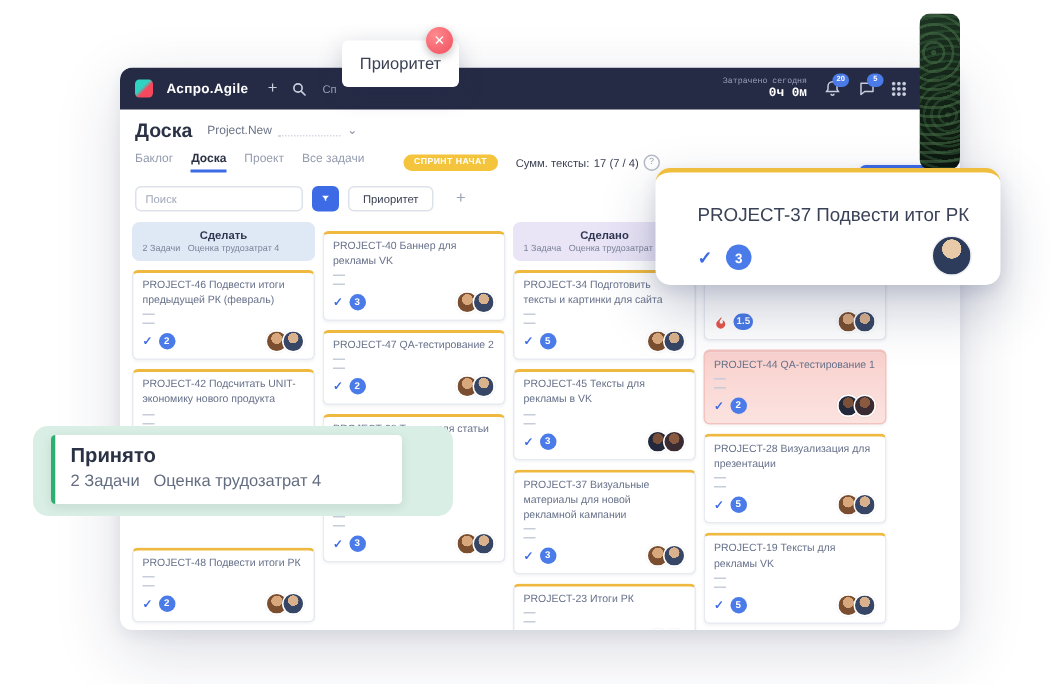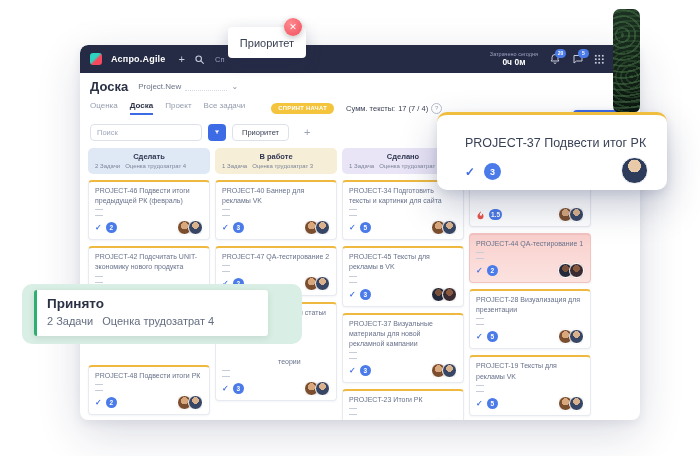--- a/index.html
+++ b/index.html
@@ -15,21 +15,21 @@
     box-shadow:0 14px 44px rgba(30,40,80,.16),0 3px 10px rgba(30,40,80,.08);
   }
   
   .topbar{height:28px;background:#262b45;display:flex;align-items:center;gap:9px;padding:0 10px;border-radius:8px 8px 0 0;}
   .logo{width:12px;height:12px;border-radius:3px;background:linear-gradient(135deg,#2ed3c2 0%,#2ed3c2 42%,#f8485e 58%,#f8485e 100%);flex:none;}
   .app-name{color:#fff;font-size:9px;font-weight:bold;letter-spacing:.2px;}
   .tb-plus{color:#c9cede;font-size:11px;line-height:1;margin-left:4px;cursor:default;}
   .tb-ic{width:12px;height:12px;display:inline-flex;align-items:center;justify-content:center;}
   .tb-menu{color:#9aa0bd;font-size:7.5px;}
   .tb-right{margin-left:auto;display:flex;align-items:center;gap:10px;}
-  .time-block{text-align:center;line-height:1.2;}
+  .time-block{text-align:right;line-height:1.2;font-family:Liberation Mono, monospace;}
   .time-label{font-size:5.5px;color:#9aa0bd;}
   .time-value{font-size:8.5px;color:#fff;font-weight:bold;}
   .ic-wrap{position:relative;width:13px;height:13px;display:inline-flex;align-items:center;justify-content:center;}
   .ic-badge{position:absolute;top:-4px;right:-5px;min-width:9px;height:9px;padding:0 1px;border-radius:5px;background:#4a7be8;color:#fff;font-size:5px;font-weight:bold;display:flex;align-items:center;justify-content:center;}
   .grid-ic{width:10px;height:10px;background-image:radial-gradient(#c9cede 1.1px, transparent 1.3px);background-size:3.5px 3.5px;background-position:0 0;}
   .tb-avatar{width:16px;height:16px;border-radius:3px;background:radial-gradient(circle at 50% 32%,#e8c9a8 0 30%,#2e3c5c 31% 100%);}
   
   .bhead{padding:6px 12px 0 10px;position:relative;}
   .row1{display:flex;align-items:center;}
   .b-title{font-size:13px;font-weight:bold;color:#2b3246;}
@@ -168,21 +168,21 @@
     <div class="row1">
       <span class="b-title">Доска</span>
       <span class="proj-select">
         <span class="proj-name">Project.New</span>
         <span class="proj-fill"></span>
         <span class="chev">⌄</span>
       </span>
     </div>
     <div class="row2">
       <div class="tabs">
-          <span class="tab">Оценка</span>
+          <span class="tab">Баклог</span>
           <span class="tab active">Доска</span>
           <span class="tab">Проект</span>
           <span class="tab">Все задачи</span>
         </div>
       <span class="sprint-pill">СПРИНТ НАЧАТ</span>
       <span class="score">
         <span>Сумм. тексты:</span>
         <span>17 (7 / 4)</span>
         <span class="q-ic">?</span>
       </span>
@@ -245,24 +245,20 @@
               </div>
               <div class="avs">
                 <span class="av av-woman"></span>
                 <span class="av av-man"></span>
               </div>
             </div>
           </div>
         </div>
       </div>
       <div class="bcol">
-        <div class="col-head" style="background: rgb(246, 238, 215);">
-          <div class="col-title">В работе</div>
-          <div class="col-meta">1 Задача&nbsp;&nbsp;&nbsp;Оценка трудозатрат 3</div>
-        </div>
         <div class="col-cards">
           <div class="card">
             <div class="ctitle">PROJECT-40 Баннер для рекламы VK</div>
             <div class="desc-ic"></div>
             <div class="cfoot">
               <div class="cfl">
                 <span class="check">✓</span>
                 <span class="nbadge">3</span>
               </div>
               <div class="avs">

